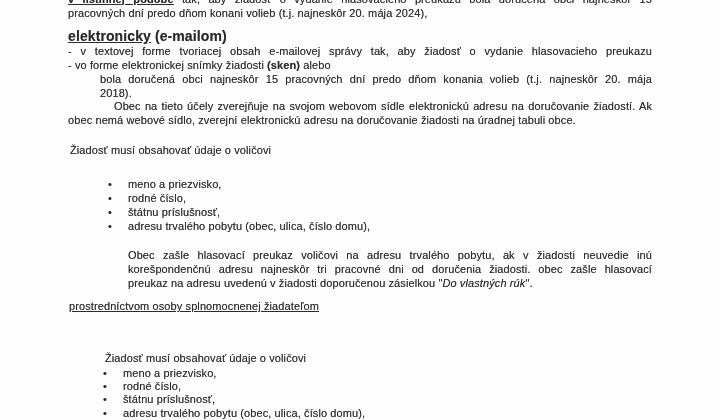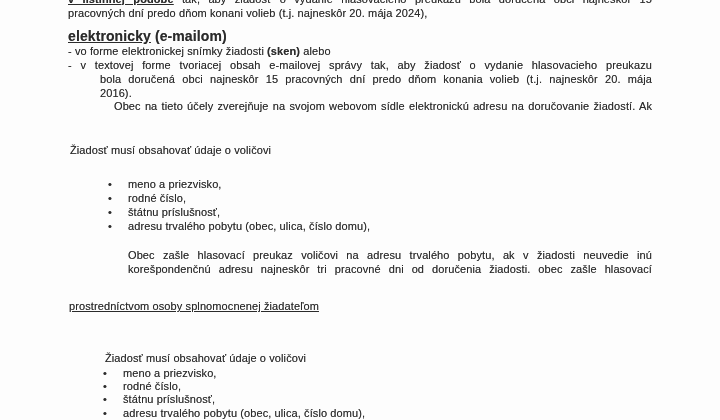--- a/index.html
+++ b/index.html
@@ -30,40 +30,42 @@
 
 <div id="page" style="background: rgb(253, 253, 253); color: rgb(43, 43, 43);">
     <div class="block" style="top: -8px; left: 68px; width: 584px;">
       <div class="line j"><span class="b u">v listinnej podobe</span><span> tak, aby žiadosť o vydanie hlasovacieho preukazu bola doručená obci najneskôr 15</span></div>
       <div class="line"><span>pracovných dní predo dňom konani volieb (t.j. najneskôr 20. mája 2024),</span></div>
     </div>
     <div class="block h2" style="top: 29px; left: 68px; width: 584px;">
       <div class="line"><span class="b u">elektronicky</span><span class="b"> (e-mailom)</span></div>
     </div>
     <div class="block" style="top: 44px; left: 68px; width: 584px;">
+      <div class="line j"><span>- v textovej forme tvoriacej obsah e-mailovej správy tak, aby žiadosť o vydanie hlasovacieho preukazu</span></div>
       <div class="line"><span>- vo forme elektronickej snímky žiadosti </span><span class="b">(sken)</span><span> alebo</span></div>
-      <div class="line j"><span>- v textovej forme tvoriacej obsah e-mailovej správy tak, aby žiadosť o vydanie hlasovacieho preukazu</span></div>
       <div class="line j ind"><span>bola doručená obci najneskôr 15 pracovných dní predo dňom konania volieb (t.j. najneskôr 20. mája</span></div>
-      <div class="line ind"><span>2016).</span></div>
+      <div class="line ind"><span>2018).</span></div>
     </div>
     <div class="block" style="top: 99px; left: 68px; width: 584px;">
       <div class="line j ind46"><span>Obec na tieto účely zverejňuje na svojom webovom sídle elektronickú adresu na doručovanie žiadostí. Ak</span></div>
+      <div class="line"><span>obec nemá webové sídlo, zverejní elektronickú adresu na doručovanie žiadosti na úradnej tabuli obce.</span></div>
     </div>
     <div class="block" style="top: 143px; left: 70px;">
       <div class="line"><span>Žiadosť musí obsahovať údaje o voličovi</span></div>
     </div>
     <div class="block" style="top: 177px; left: 108px; width: 544px;">
       <div class="line"><span class="marker">•</span><span>meno a priezvisko,</span></div>
       <div class="line"><span class="marker">•</span><span>rodné číslo,</span></div>
       <div class="line"><span class="marker">•</span><span>štátnu príslušnosť,</span></div>
       <div class="line"><span class="marker">•</span><span>adresu trvalého pobytu (obec, ulica, číslo domu),</span></div>
     </div>
     <div class="block" style="top: 248px; left: 128px; width: 524px;">
       <div class="line j"><span>Obec zašle hlasovací preukaz voličovi na adresu trvalého pobytu, ak v žiadosti neuvedie inú</span></div>
       <div class="line j"><span>korešpondenčnú adresu najneskôr tri pracovné dni od doručenia žiadosti. obec zašle hlasovací</span></div>
+      <div class="line"><span>preukaz na adresu uvedenú v žiadosti doporučenou zásielkou "</span><span class="i">Do vlastných rúk</span><span>".</span></div>
     </div>
     <div class="block" style="top: 299px; left: 69px;">
       <div class="line"><span class="u">prostredníctvom osoby splnomocnenej žiadateľom</span></div>
     </div>
     <div class="block" style="top: 351px; left: 105px;">
       <div class="line"><span>Žiadosť musí obsahovať údaje o voličovi</span></div>
     </div>
     <div class="block tight" style="top: 367px; left: 103px; width: 549px;">
       <div class="line"><span class="marker">•</span><span>meno a priezvisko,</span></div>
       <div class="line"><span class="marker">•</span><span>rodné číslo,</span></div>

